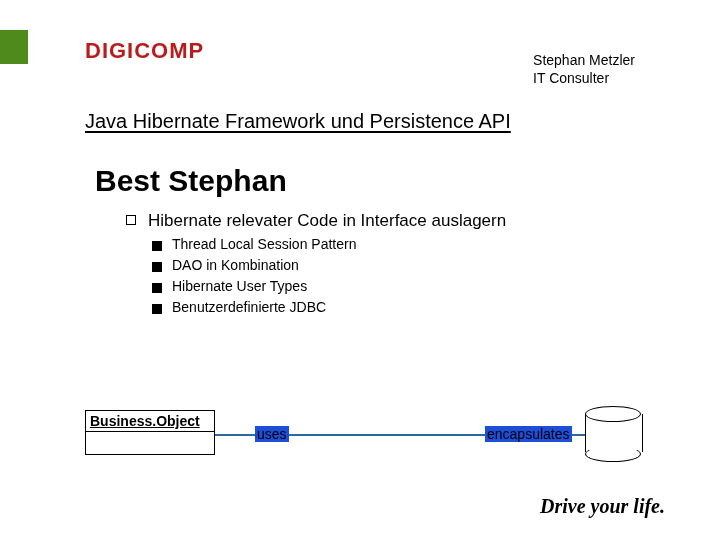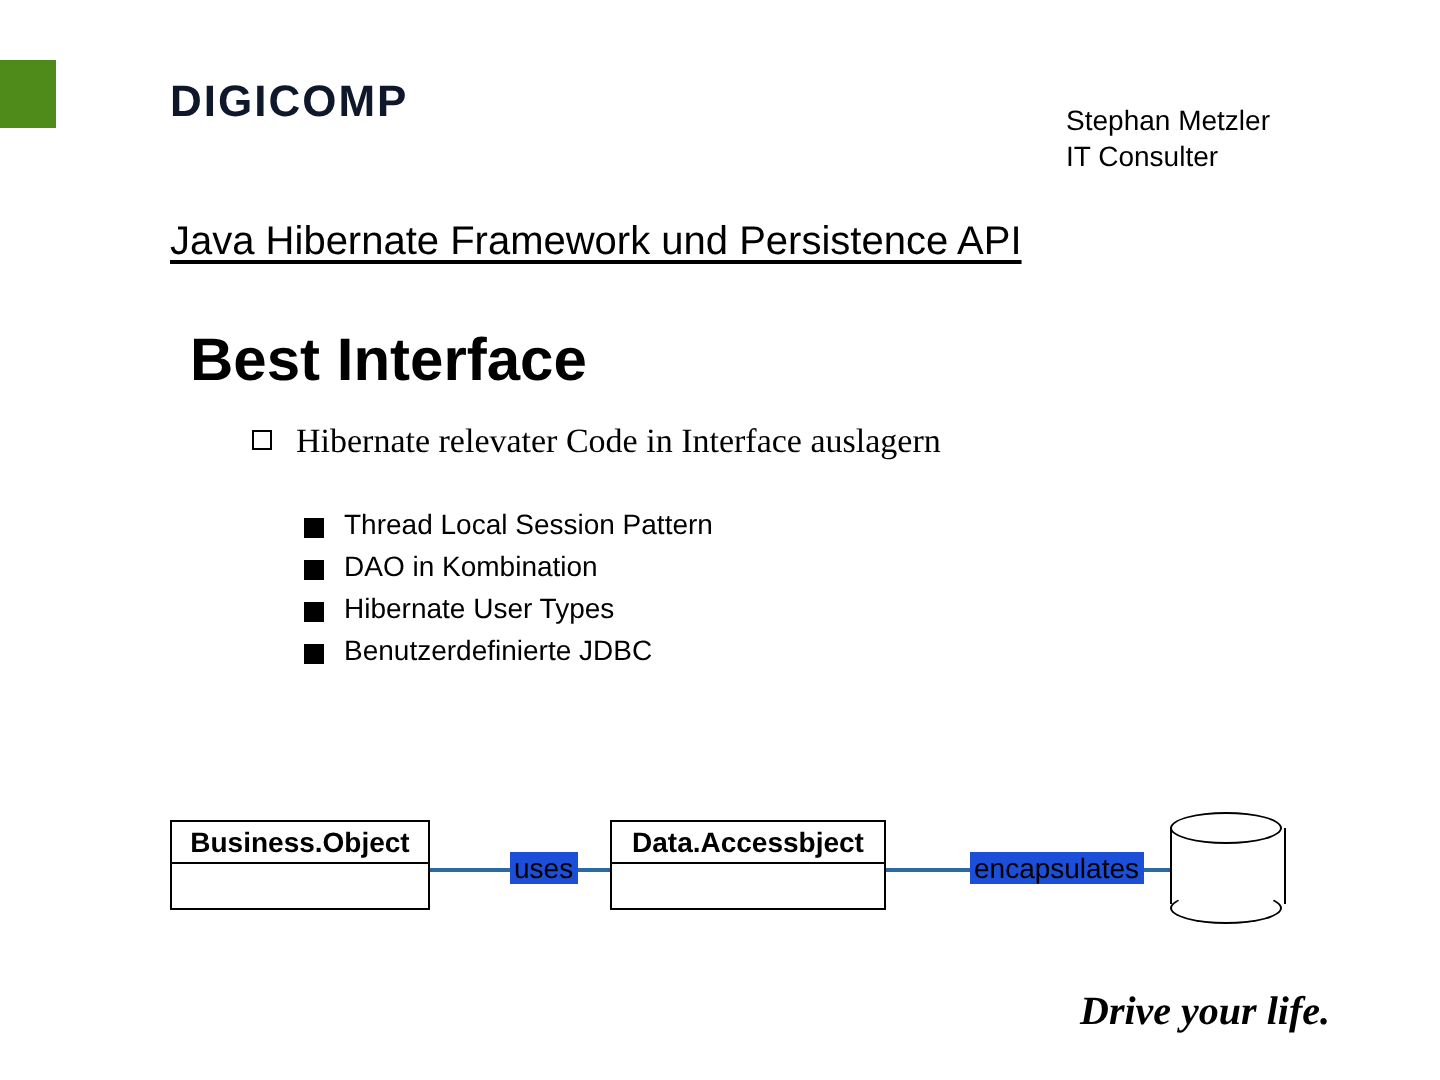--- a/index.html
+++ b/index.html
@@ -22,21 +22,21 @@
     background: #4f8b1a;
   }
   .logo {
     position: absolute;
     left: 85px;
     top: 38px;
     font-family: Arial, Helvetica, sans-serif;
     font-weight: 900;
     font-size: 22px;
     letter-spacing: 1px;
-    color: #0f172a;
+    color: #b91c1c;
   }
   .author-block {
     position: absolute;
     right: 85px;
     top: 52px;
     text-align: left;
     font-size: 14px;
     line-height: 1.25;
   }
   .author-name { font-weight: 400; }
@@ -78,22 +78,21 @@
     left: 0;
     top: 5px;
     width: 12px;
     height: 12px;
     background: #000;
   }
   .lvl2 {
     position: relative;
     padding-left: 48px;
     font-size: 17px;
-    margin-bottom: 20px;
-    font-family: Liberation Serif, serif;
+    margin-bottom: 2px;
   }
   .lvl2::before {
     content: "";
     position: absolute;
     left: 26px;
     top: 5px;
     width: 10px;
     height: 10px;
     border: 1.5px solid #000;
     box-sizing: border-box;
@@ -130,25 +129,25 @@
     border-top: 2px solid #2a6aa0;
   }
   .uml-box {
     position: absolute;
     background: #fff;
     border: 1.5px solid #000;
     box-sizing: border-box;
   }
   .uml-header {
     border-bottom: 1.5px solid #000;
-    text-align: center;
     font-weight: 700;
     font-size: 14px;
     padding: 2px 4px;
     white-space: nowrap;
+    text-decoration: underline;
   }
   .uml-body {
     height: 22px;
   }
   .box1 { left: 0; top: 10px; width: 130px; }
   .box2 { left: 220px; top: 10px; width: 138px; }
   .rel-label {
     position: absolute;
     top: 26px;
     font-size: 14px;
@@ -216,44 +215,40 @@
 
 <div class="logo">DIGICOMP</div>
 
 <div class="author-block">
   <div class="author-name">Stephan Metzler</div>
   <div class="author-title">IT Consulter</div>
 </div>
 
 <div class="course-line">Java Hibernate Framework und Persistence API</div>
 
-<div class="slide-title">Best Interface</div>
+<div class="slide-title">Best Stephan</div>
 
 <div class="content">
   <div class="lvl2">Hibernate relevater Code in Interface auslagern</div>
   <div class="lvl3">Thread Local Session Pattern</div>
   <div class="lvl3">DAO in Kombination</div>
   <div class="lvl3">Hibernate User Types</div>
   <div class="lvl3">Benutzerdefinierte JDBC</div>
 </div>
 
 <div class="diagram">
   <div class="diagram-line"></div>
 
   <div class="uml-box box1">
     <div class="uml-header">Business.Object</div>
     <div class="uml-body"></div>
   </div>
 
   <div class="rel-label rel1">uses</div>
 
-  <div class="uml-box box2">
-    <div class="uml-header">Data.Accessbject</div>
-    <div class="uml-body"></div>
-  </div>
 
   <div class="rel-label rel2">encapsulates</div>
 
   <div class="cylinder">
     <div class="cyl-body"></div>
     <div class="cyl-bottom"></div>
     <div class="cyl-top"></div>
   </div>
 </div>
 

